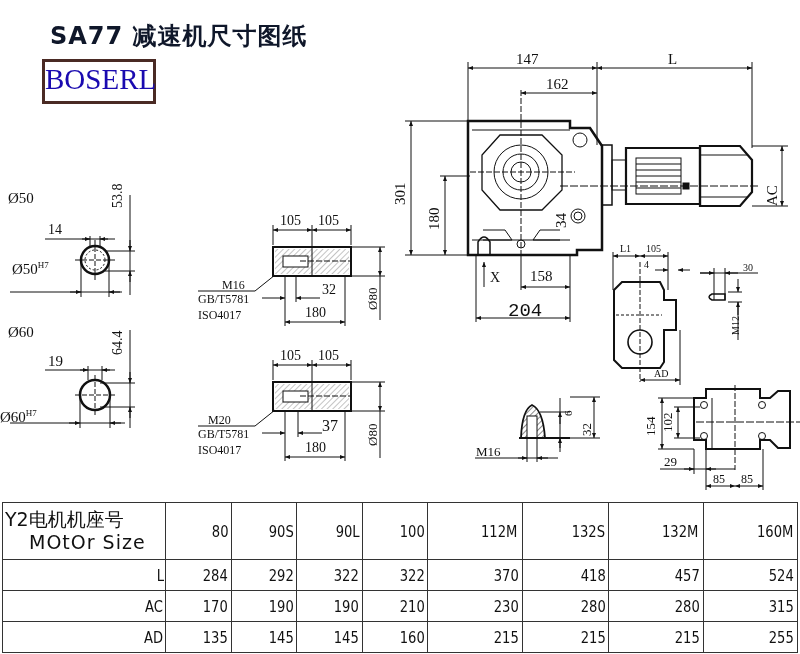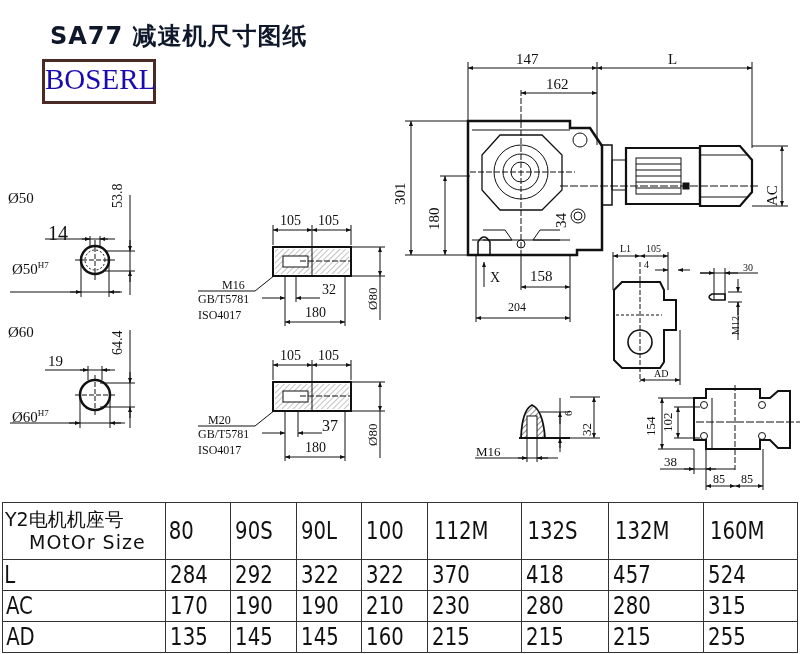--- a/index.html
+++ b/index.html
@@ -2,21 +2,21 @@
 <html><head>
 <meta charset="utf-8">
 <style>
   html, body { margin: 0; padding: 0; background: #ffffff; }
   body { width: 800px; height: 654px; position: relative; overflow: hidden; font-family: "DejaVu Serif", serif; color: #111; }
   .title { position: absolute; left: 50px; top: 20px; font-family: "DejaVu Sans", sans-serif; font-size: 24px; font-weight: bold; letter-spacing: 1px; color: #0f172a; }
   .brand { position: absolute; left: 42px; top: 59px; width: 114px; height: 45px; border: 3px solid #4a2a24; box-sizing: border-box; color: #1a0ab0; font-family: "Liberation Serif", serif; font-size: 29px; line-height: 34px; text-align: right; letter-spacing: 0px; }
   svg.drawing { position: absolute; left: 0; top: 0; }
   .lbl { position: absolute; font-family: "Liberation Serif", serif; color: #111; white-space: nowrap; }
   table.spec { position: absolute; left: 2px; top: 502px; width: 796px; height: 150px; border-collapse: collapse; font-family: "DejaVu Sans", sans-serif; }
-  table.spec td { border: 1.5px solid #333; text-align: left; font-size: 24px; padding: 0; color: #111; }
+  table.spec td { border: 1.5px solid #333; text-align: right; font-size: 16px; padding: 0; color: #111; }
   table.spec tr.head td { height: 56px; }
   table.spec tr.row td { height: 30px; }
   table.spec td.hdr { width: 160px; font-size: 19px; line-height: 23px; text-align: left; padding-left: 2px; }
   .cond { display: inline-block; transform: scaleX(0.82); transform-origin: center; }
 </style>
 </head>
 <body>
 
 <div class="title">SA77 减速机尺寸图纸</div>
 <div class="brand">BOSERL</div>
@@ -256,28 +256,28 @@
     <line x1="706" y1="449" x2="706" y2="490"></line>
     <line x1="763" y1="449" x2="763" y2="490"></line>
     <line x1="684" y1="469" x2="694" y2="469" marker-end="url(#ar)"></line>
     <line x1="716" y1="469" x2="706" y2="469" marker-end="url(#ar)"></line>
     <line x1="706" y1="486" x2="735" y2="486" marker-start="url(#ar)" marker-end="url(#ar)"></line>
     <line x1="735" y1="486" x2="763" y2="486" marker-start="url(#ar)" marker-end="url(#ar)"></line>
   </g>
 </svg>
 
 <div class="lbl" style="left:8px;top:190px;font-size:15px;">Ø50</div>
-<div class="lbl" style="left:48px;top:222px;font-size:20px;">14</div>
+<div class="lbl" style="left:48px;top:222px;font-size:14px;">14</div>
 <div class="lbl" style="left:110px;top:208px;font-size:14px;transform:rotate(-90deg);transform-origin:left top;">53.8</div>
 <div class="lbl" style="left:12px;top:260px;font-size:15px;"><span>Ø50</span><sup style="font-size:9px;">H7</sup></div>
 
 <div class="lbl" style="left:8px;top:324px;font-size:15px;">Ø60</div>
 <div class="lbl" style="left:48px;top:353px;font-size:15px;">19</div>
 <div class="lbl" style="left:110px;top:355px;font-size:14px;transform:rotate(-90deg);transform-origin:left top;">64.4</div>
-<div class="lbl" style="left:12px;top:408px;font-size:15px;"><span>Ø60</span><sup style="font-size:9px;">H7</sup></div>
+<div class="lbl" style="left:0;top:408px;font-size:15px;"><span>Ø60</span><sup style="font-size:9px;">H7</sup></div>
 
 <div class="lbl" style="left:280px;top:213px;font-size:14px;">105</div>
 <div class="lbl" style="left:318px;top:213px;font-size:14px;">105</div>
 <div class="lbl" style="left:222px;top:278px;font-size:12px;">M16</div>
 <div class="lbl" style="left:198px;top:292px;font-size:12px;">GB/T5781</div>
 <div class="lbl" style="left:198px;top:308px;font-size:12px;">ISO4017</div>
 <div class="lbl" style="left:322px;top:282px;font-size:14px;">32</div>
 <div class="lbl" style="left:305px;top:305px;font-size:14px;">180</div>
 <div class="lbl" style="left:365px;top:310px;font-size:13px;transform:rotate(-90deg);transform-origin:left top;">Ø80</div>
 
@@ -291,38 +291,38 @@
 <div class="lbl" style="left:365px;top:446px;font-size:13px;transform:rotate(-90deg);transform-origin:left top;">Ø80</div>
 
 <div class="lbl" style="left:516px;top:51px;font-size:15px;">147</div>
 <div class="lbl" style="left:668px;top:51px;font-size:15px;">L</div>
 <div class="lbl" style="left:546px;top:76px;font-size:15px;text-align:center;">162</div>
 <div class="lbl" style="left:392px;top:205px;font-size:15px;transform:rotate(-90deg);transform-origin:left top;">301</div>
 <div class="lbl" style="left:426px;top:230px;font-size:15px;transform:rotate(-90deg);transform-origin:left top;">180</div>
 <div class="lbl" style="left:553px;top:228px;font-size:15px;transform:rotate(-90deg);transform-origin:left top;">34</div>
 <div class="lbl" style="left:764px;top:206px;font-size:15px;transform:rotate(-90deg);transform-origin:left top;">AC</div>
 <div class="lbl" style="left:530px;top:268px;font-size:15px;">158</div>
-<div class="lbl" style="left:508px;top:300px;font-size:12px;">204</div>
+<div class="lbl" style="left:508px;top:300px;font-size:19px;font-family:Liberation Mono, monospace;">204</div>
 <div class="lbl" style="left:490px;top:270px;font-size:14px;">X</div>
 
 <div class="lbl" style="left:620px;top:243px;font-size:10px;">L1</div>
 <div class="lbl" style="left:646px;top:243px;font-size:10px;">105</div>
 <div class="lbl" style="left:644px;top:259px;font-size:10px;">4</div>
 <div class="lbl" style="left:654px;top:368px;font-size:10px;">AD</div>
 
 <div class="lbl" style="left:743px;top:262px;font-size:10px;">30</div>
 <div class="lbl" style="left:730px;top:335px;font-size:10px;transform:rotate(-90deg);transform-origin:left top;">M12</div>
 
 <div class="lbl" style="left:562px;top:416px;font-size:11px;transform:rotate(-90deg);transform-origin:left top;">6</div>
 <div class="lbl" style="left:579px;top:436px;font-size:13px;transform:rotate(-90deg);transform-origin:left top;">32</div>
 <div class="lbl" style="left:476px;top:444px;font-size:13px;">M16</div>
 
 <div class="lbl" style="left:643px;top:436px;font-size:13px;transform:rotate(-90deg);transform-origin:left top;">154</div>
 <div class="lbl" style="left:660px;top:432px;font-size:13px;transform:rotate(-90deg);transform-origin:left top;">102</div>
-<div class="lbl" style="left:664px;top:454px;font-size:13px;">38</div>
+<div class="lbl" style="left:664px;top:454px;font-size:13px;">29</div>
 <div class="lbl" style="left:713px;top:472px;font-size:12px;">85</div>
 <div class="lbl" style="left:741px;top:472px;font-size:12px;">85</div>
 
 <table class="spec">
   <tbody>
       <tr class="head">
     <td class="hdr">
       <div>Y2电机机座号</div>
       <div style="letter-spacing:1px;margin-left:24px;">MOtOr Size</div>
     </td>

